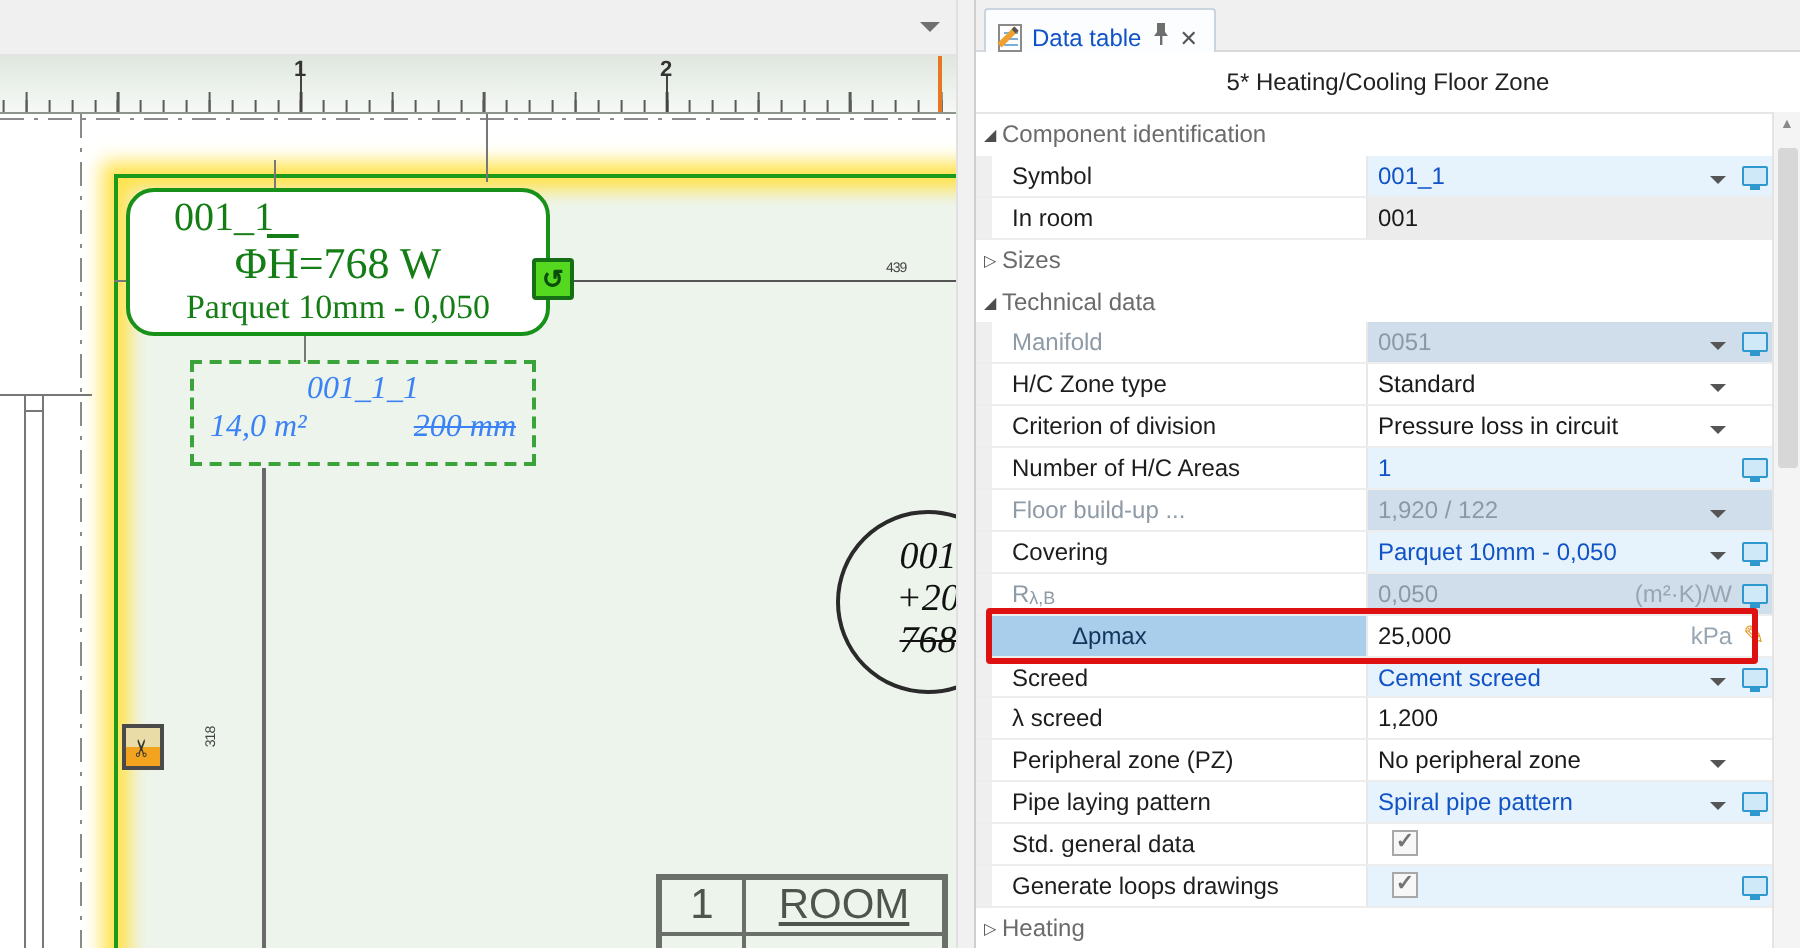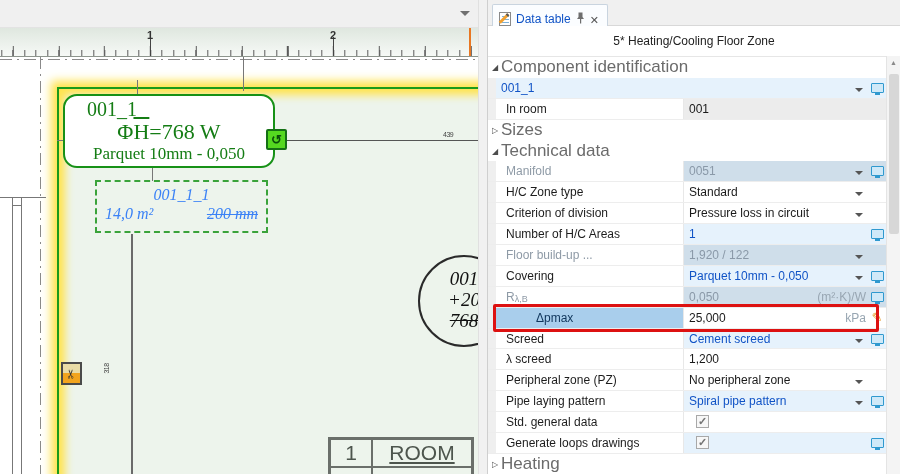--- a/index.html
+++ b/index.html
@@ -93,21 +93,21 @@
   .doc-icon .pen { position:absolute; left:-2px; top:4px; width:12px; height:3px; background:#f0a030;
     transform:rotate(-45deg); border-right:2px solid #555; }
   .pin-icon, .close-icon { color:#555; font-size:11px; line-height:11px; }
   .title-bar { position:absolute; left:0; top:26px; width:412px; height:30px; background:#fff;
     display:flex; align-items:center; justify-content:center; color:#222; }
 
   .pgrid { position:absolute; left:0; top:56px; width:398px; height:418px; overflow:hidden;
     background:linear-gradient(to right,#efefef 8px,#fff 8px); border-top:1px solid #e6e6e6; }
   .grow { height:20.9px; display:flex; align-items:center; background:#fff; color:#6b6b6b; }
   .grow .gtri { width:13px; padding-left:4px; font-size:8px; color:#4d4d4d; }
-  .grow .gtext { font-size:17px; }
+  .grow .gtext { font-size:12px; }
   .prow { height:20.9px; display:flex; border-bottom:1px solid #ededed; }
   .prow .gutter { width:8px; background:#efefef; }
   .plabel { width:188px; padding-left:10px; display:flex; align-items:center; color:#1d1d1d; border-right:1px solid #e8e8e8; background:#fff; }
   .plabel.grey { color:#8e9aa6; }
   .lbl-sub { font-size:9px; margin-top:4px; }
   .prow.selected .plabel { background:#a9ceec; color:#10365c;padding-left:40px; }
   .pvalue { position:relative; flex:1; display:flex; align-items:center; padding-left:5px; color:#1a1a1a; }
   .pvalue.bg-blue { background:#e6f2fc; }
   .pvalue.bg-grey { background:#ececec; }
   .pvalue.bg-steel { background:#cfdeea; }
@@ -234,20 +234,24 @@
     </div>
     <div class="title-bar">5* Heating/Cooling Floor Zone</div>
 
     <div class="pgrid" id="prop-grid">
         <div class="grow">
     <span class="gtri">◢</span>
     <span class="gtext">Component identification</span>
   </div>
         <div class="prow">
     <div class="gutter"></div>
+    <div class="plabel">
+      <span class="lbl-main">Symbol</span>
+            <span class="lbl-sub"></span>
+    </div>
     <div class="pvalue bg-blue">
       <span class="val-text link">001_1</span>
       <span class="slot-arrow">
               <span class="dd-arrow"></span>
             </span>
       <span class="val-unit"></span>
       <span class="slot-end">
         <span class="monitor-icon"></span>
 
       </span>

